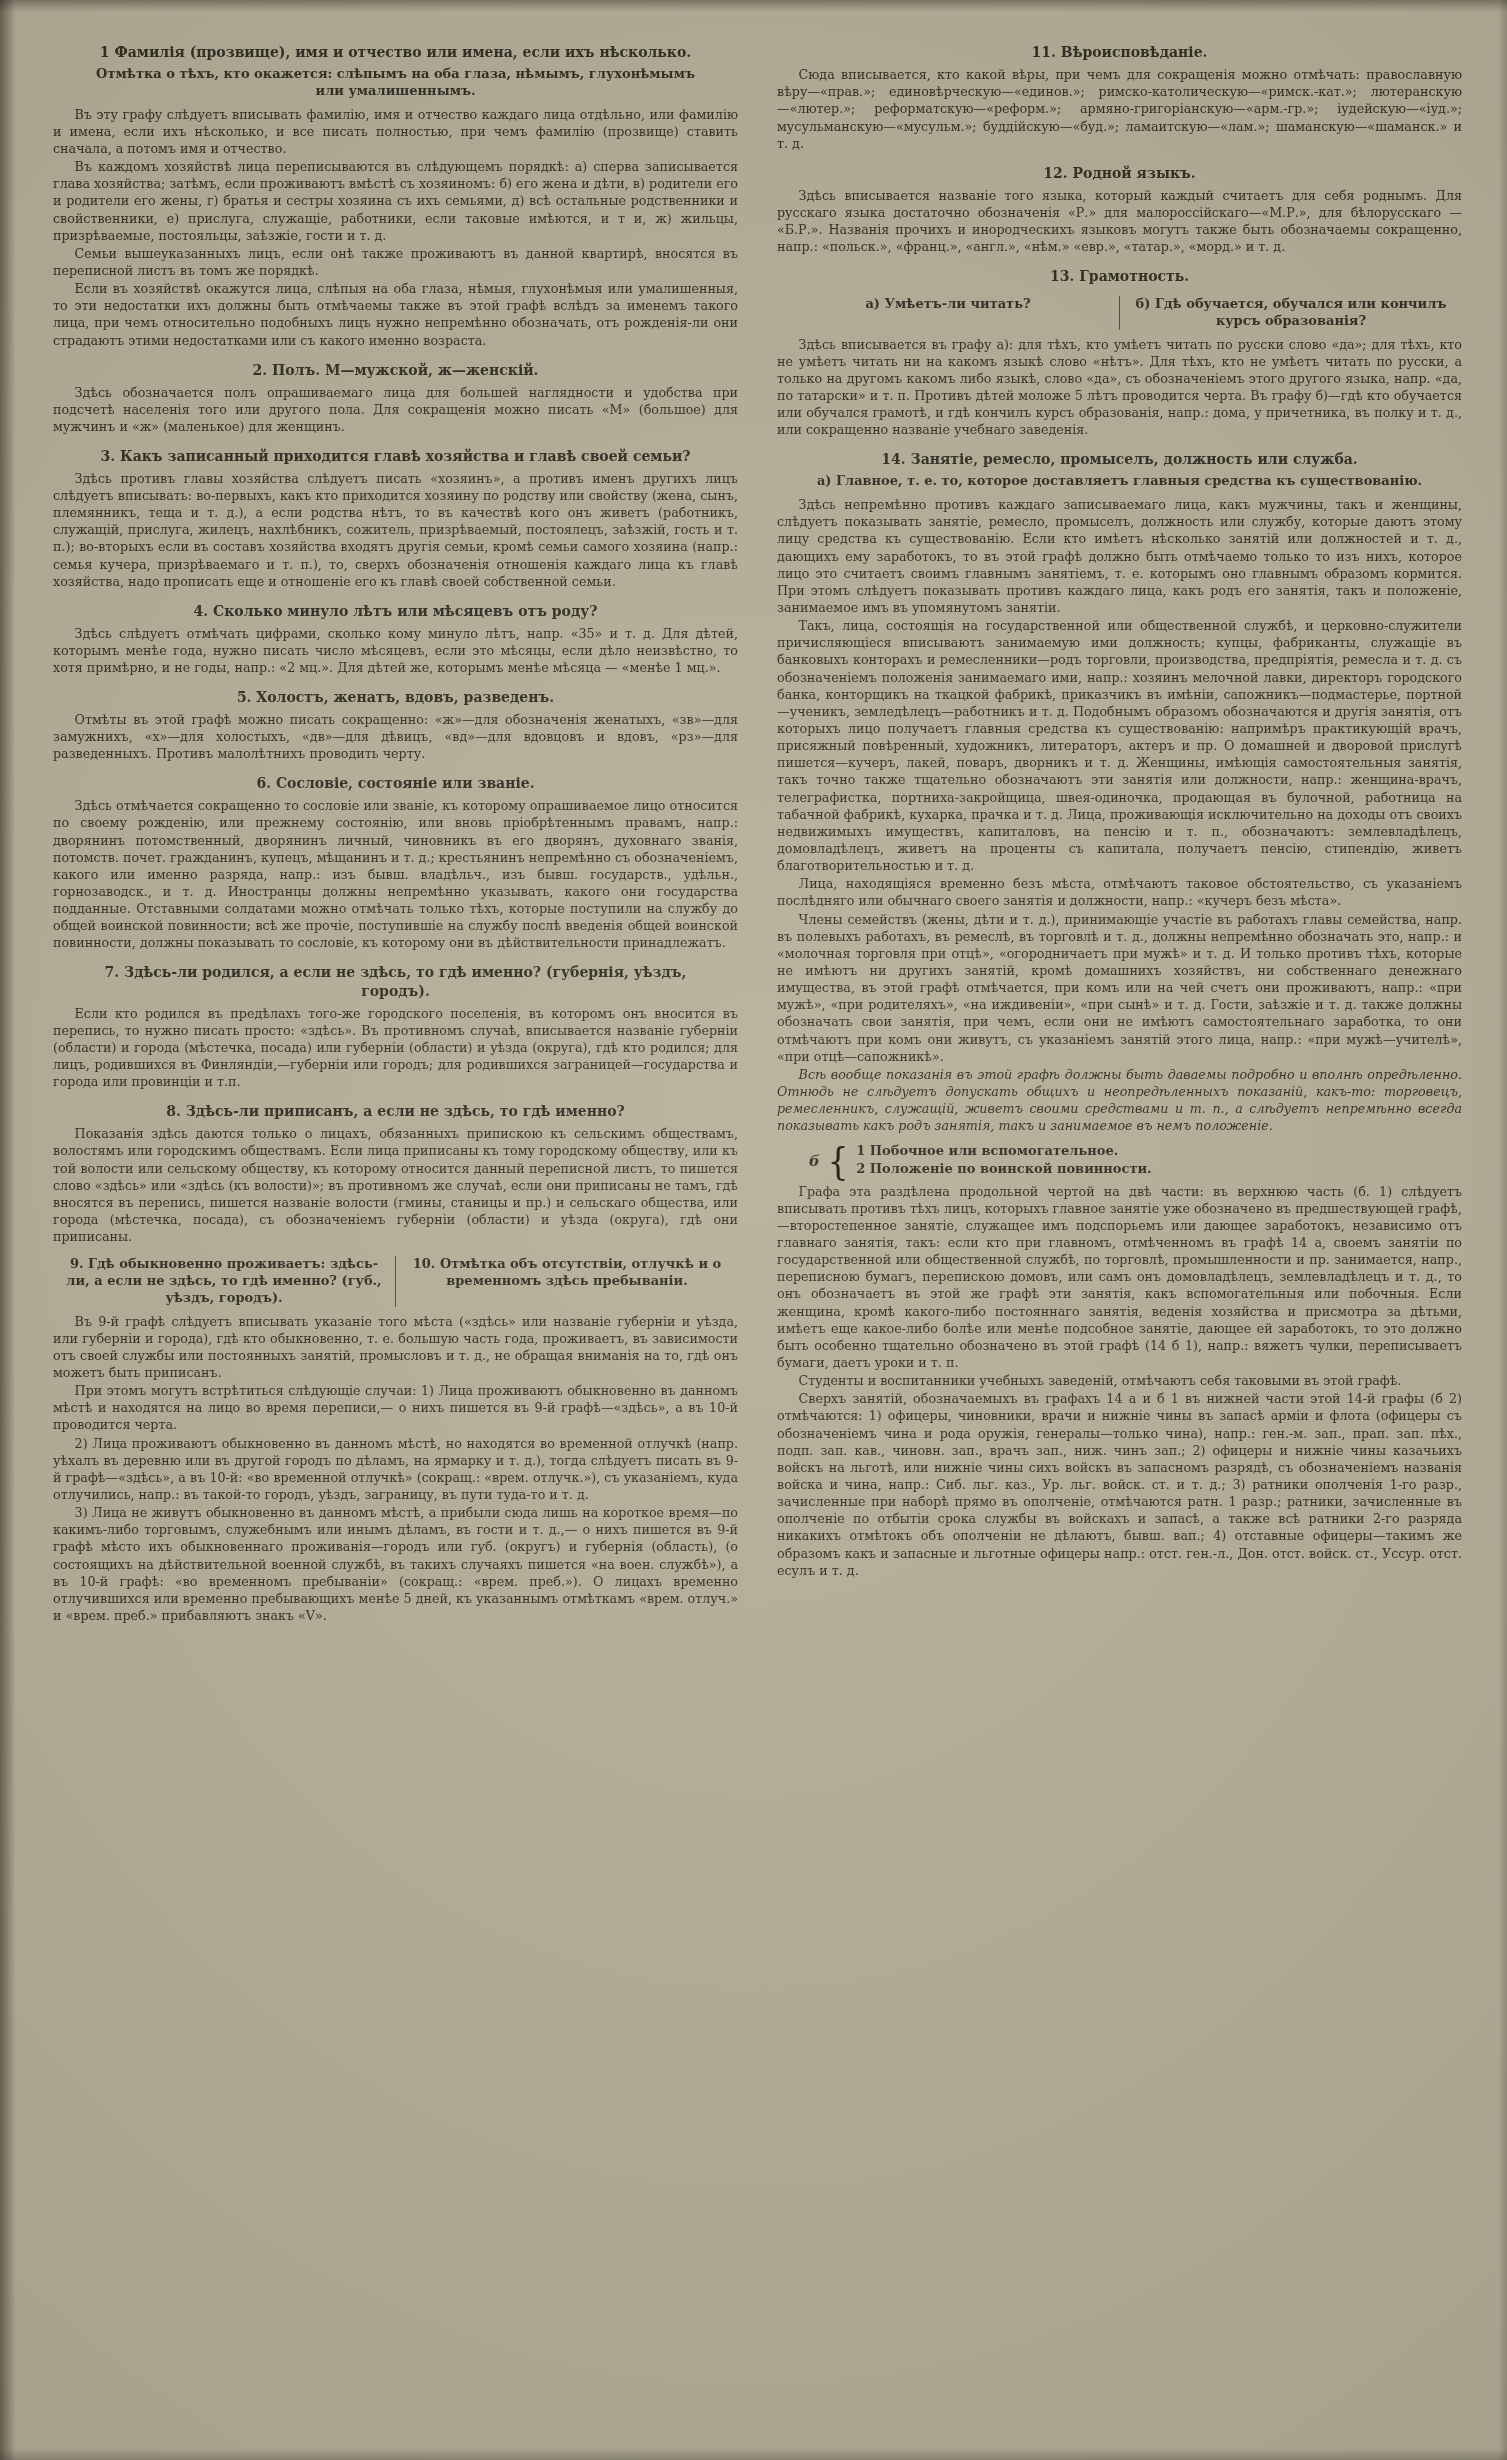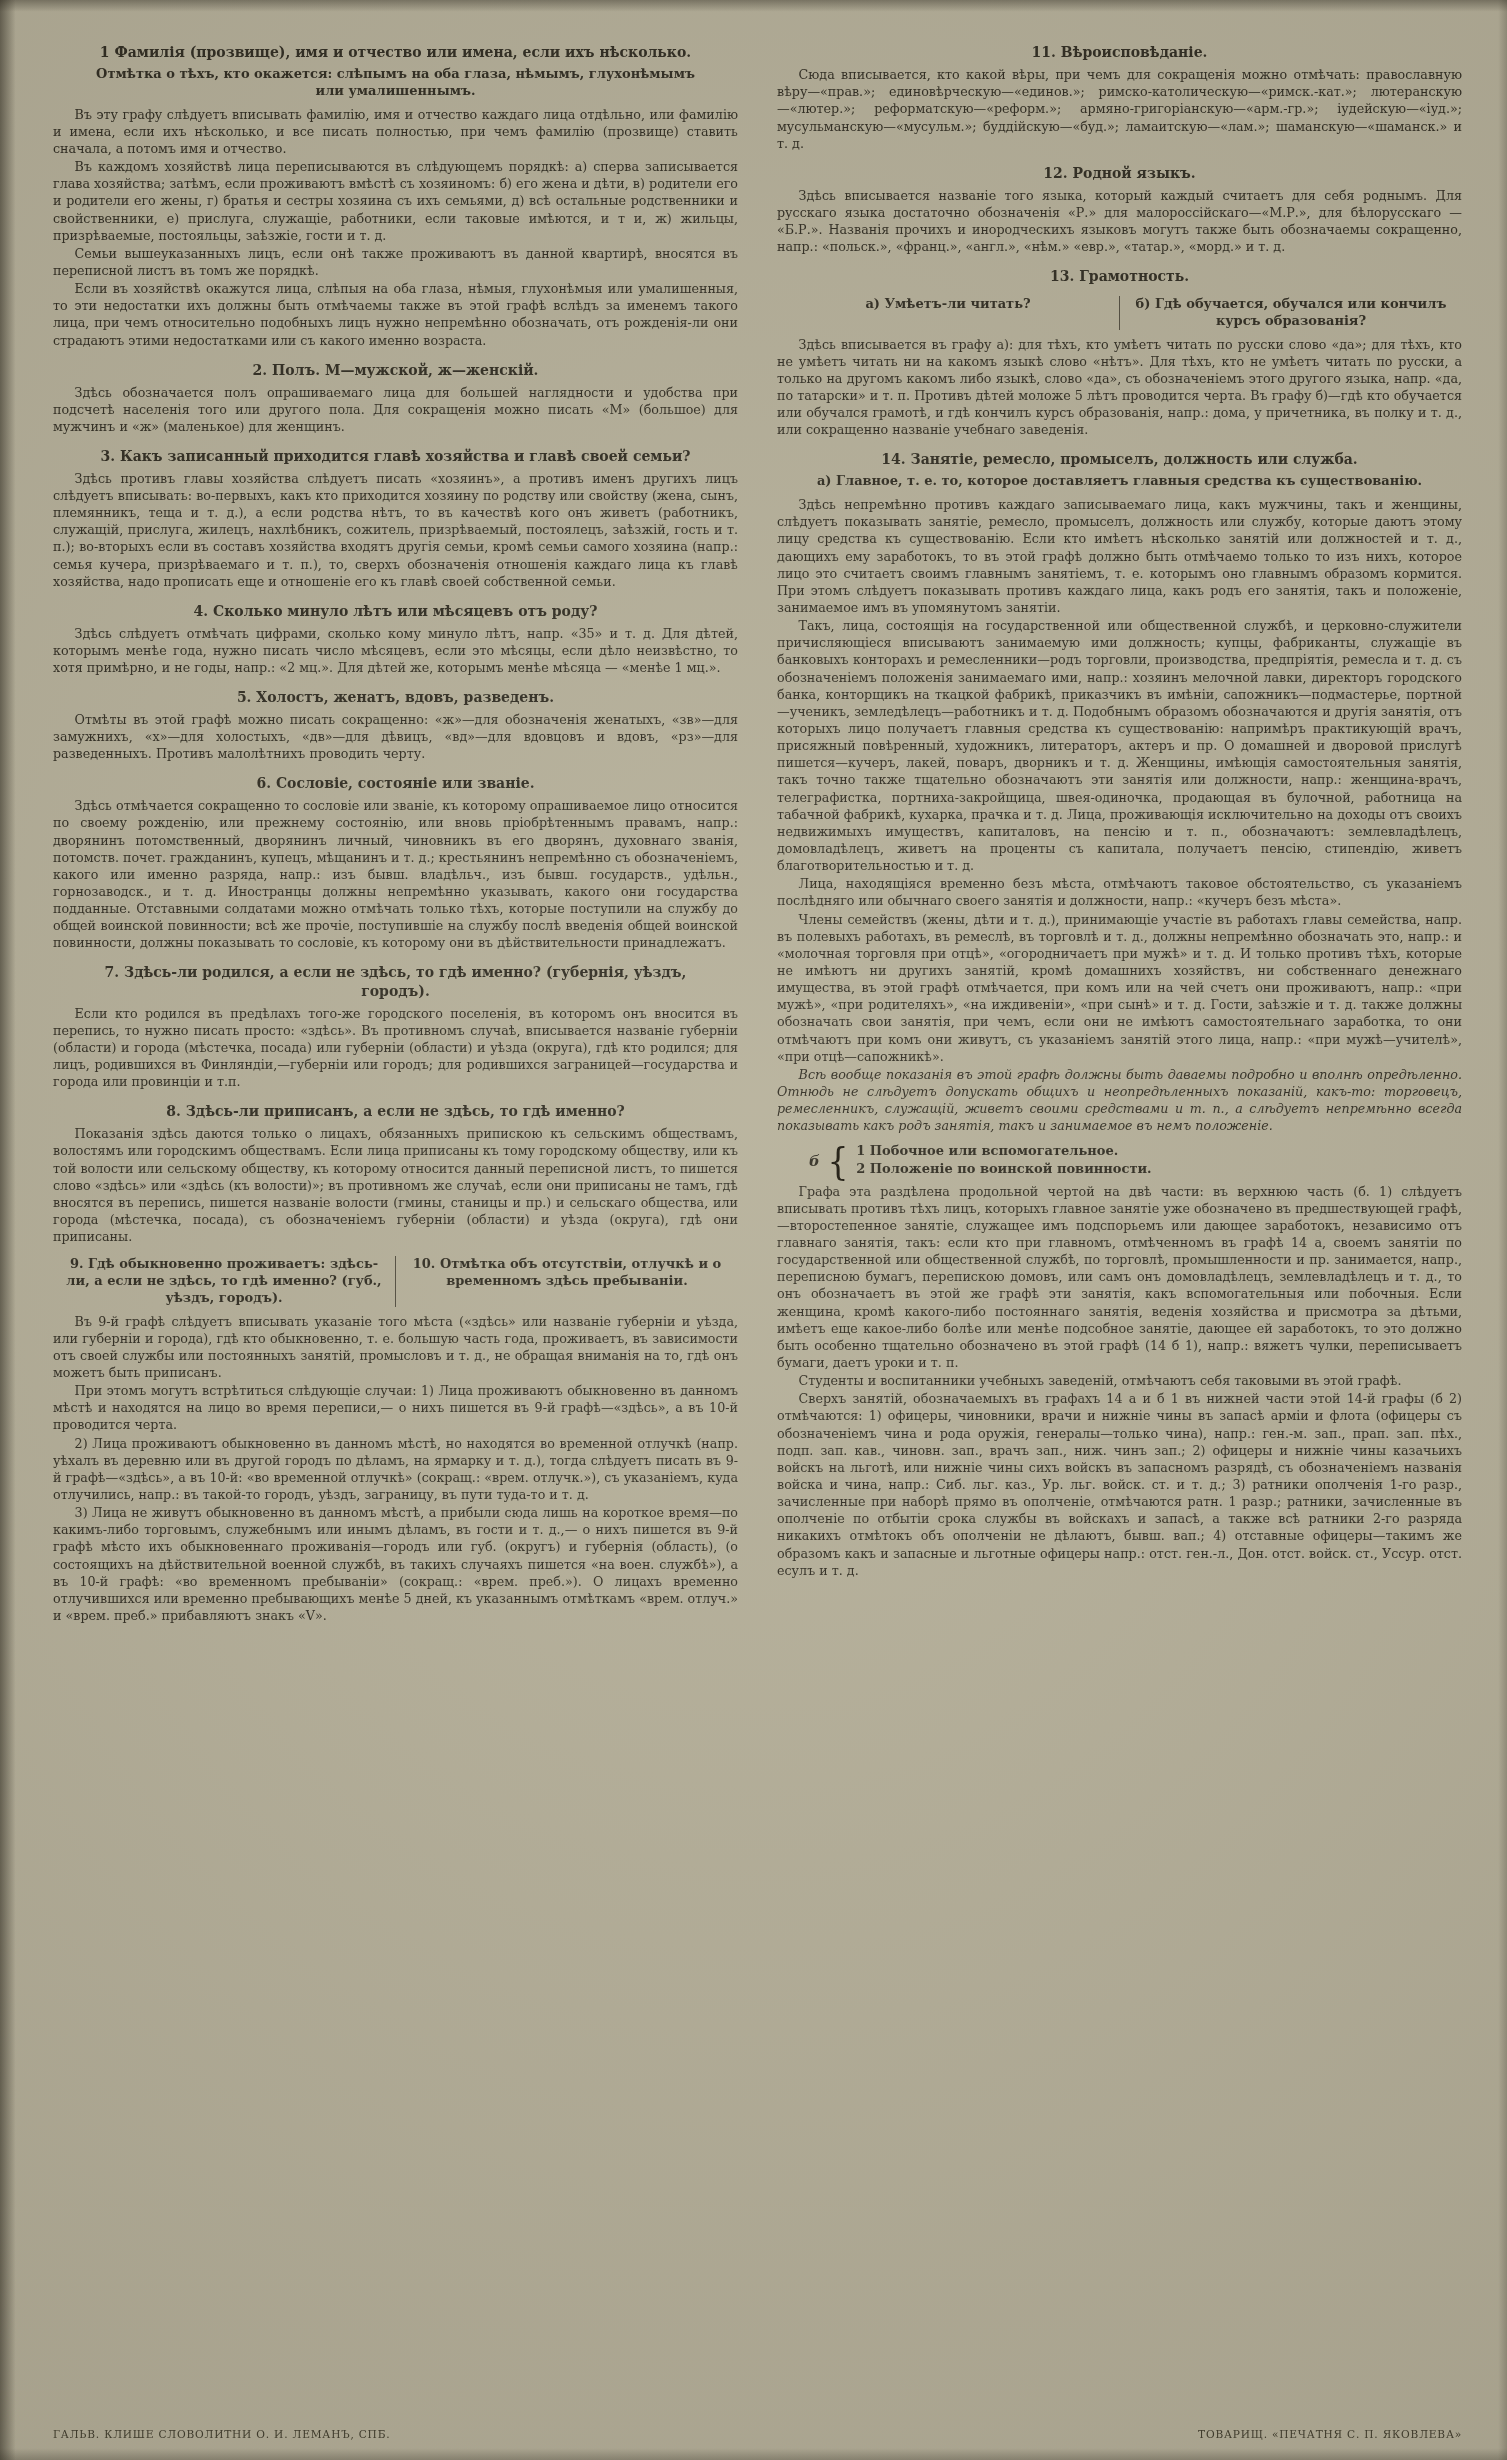--- a/index.html
+++ b/index.html
@@ -117,18 +117,14 @@
               <div class="brace-line">1 Побочное или вспомогательное.</div>
               <div class="brace-line">2 Положеніе по воинской повинности.</div>
             </div>
           </div>
           <p class="doc-paragraph">Графа эта раздѣлена продольной чертой на двѣ части: въ верхнюю часть (б. 1) слѣдуетъ вписывать противъ тѣхъ лицъ, которыхъ главное занятіе уже обозначено въ предшествующей графѣ,—второстепенное занятіе, служащее имъ подспорьемъ или дающее заработокъ, независимо отъ главнаго занятія, такъ: если кто при главномъ, отмѣченномъ въ графѣ 14 а, своемъ занятіи по государственной или общественной службѣ, по торговлѣ, промышленности и пр. занимается, напр., переписною бумагъ, перепискою домовъ, или самъ онъ домовладѣлецъ, землевладѣлецъ и т. д., то онъ обозначаетъ въ этой же графѣ эти занятія, какъ вспомогательныя или побочныя. Если женщина, кромѣ какого-либо постояннаго занятія, веденія хозяйства и присмотра за дѣтьми, имѣетъ еще какое-либо болѣе или менѣе подсобное занятіе, дающее ей заработокъ, то это должно быть особенно тщательно обозначено въ этой графѣ (14 б 1), напр.: вяжетъ чулки, переписываетъ бумаги, даетъ уроки и т. п.</p>
           <p class="doc-paragraph">Студенты и воспитанники учебныхъ заведеній, отмѣчаютъ себя таковыми въ этой графѣ.</p>
           <p class="doc-paragraph">Сверхъ занятій, обозначаемыхъ въ графахъ 14 а и б 1 въ нижней части этой 14-й графы (б 2) отмѣчаются: 1) офицеры, чиновники, врачи и нижніе чины въ запасѣ арміи и флота (офицеры съ обозначеніемъ чина и рода оружія, генералы—только чина), напр.: ген.-м. зап., прап. зап. пѣх., подп. зап. кав., чиновн. зап., врачъ зап., ниж. чинъ зап.; 2) офицеры и нижніе чины казачьихъ войскъ на льготѣ, или нижніе чины сихъ войскъ въ запасномъ разрядѣ, съ обозначеніемъ названія войска и чина, напр.: Сиб. льг. каз., Ур. льг. войск. ст. и т. д.; 3) ратники ополченія 1-го разр., зачисленные при наборѣ прямо въ ополченіе, отмѣчаются ратн. 1 разр.; ратники, зачисленные въ ополченіе по отбытіи срока службы въ войскахъ и запасѣ, а также всѣ ратники 2-го разряда никакихъ отмѣтокъ объ ополченіи не дѣлаютъ, бывш. вап.; 4) отставные офицеры—такимъ же образомъ какъ и запасные и льготные офицеры напр.: отст. ген.-л., Дон. отст. войск. ст., Уссур. отст. есулъ и т. д.</p>
         </section>
       </div>
   </div>
-  <div class="page-footer">
-    <span>ГАЛЬВ. КЛИШЕ СЛОВОЛИТНИ О. И. ЛЕМАНЪ, СПБ.</span>
-    <span>ТОВАРИЩ. «ПЕЧАТНЯ С. П. ЯКОВЛЕВА»</span>
-  </div>
 </div>
 
 
 </body></html>

